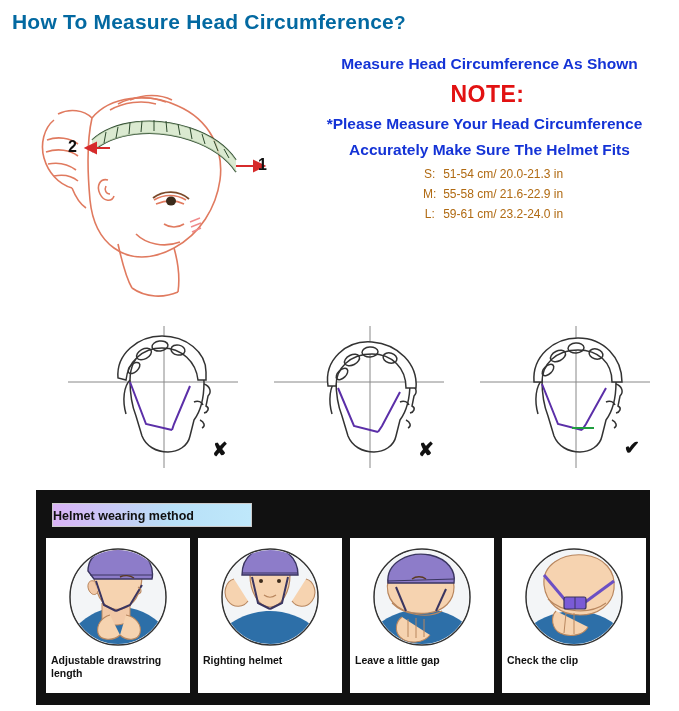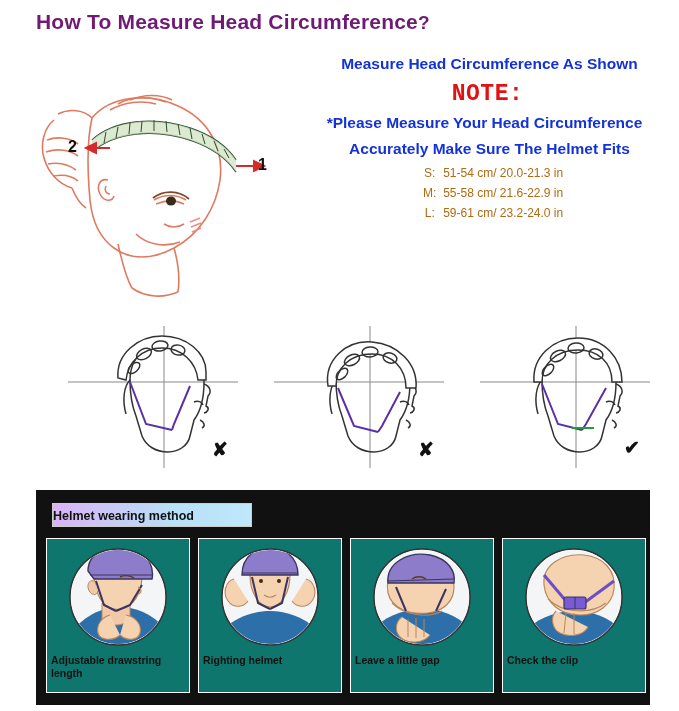--- a/index.html
+++ b/index.html
@@ -17,25 +17,25 @@
   .page {
     position: relative;
     width: 679px;
     height: 711px;
     background: #fff;
   }
 
   
   .title {
     position: absolute;
-    left: 36px;
+    left: 12px;
     top: 10px;
     font-size: 21px;
     font-weight: bold;
-    color: #701a75;
+    color: #0369a1;
     letter-spacing: 0.2px;
     white-space: nowrap;
   }
   .title .qmark {
     font-weight: bold;
     font-size: 19px;
   }
 
   
   .right-text {
@@ -52,21 +52,20 @@
     line-height: 1.05;
     margin-bottom: 9px;
     white-space: nowrap;
   }
   .rt-note {
     color: #e21212;
     font-size: 23px;
     font-weight: bold;
     margin: 6px 0 8px 6px;
     letter-spacing: 0.5px;
-    font-family: Liberation Mono, monospace;
   }
   .rt-ind {
     margin-left: 10px;
   }
   .size-line {
     color: #b06a12;
     font-size: 12px;
     font-weight: normal;
     margin-left: 14px;
     margin-bottom: 6px;
@@ -140,21 +139,21 @@
   .cards {
     position: absolute;
     left: 10px;
     top: 48px;
     width: 594px;
     display: flex;
     gap: 8px;
   }
   .card {
     width: 144px;
-    background: #0f766e;
+    background: #ffffff;
     border: 1px solid #ffffff;
     box-sizing: border-box;
     padding: 6px 4px 4px 4px;
     display: flex;
     flex-direction: column;
     align-items: center;
     height: 155px;
   }
   .card-img {
     width: 120px;

